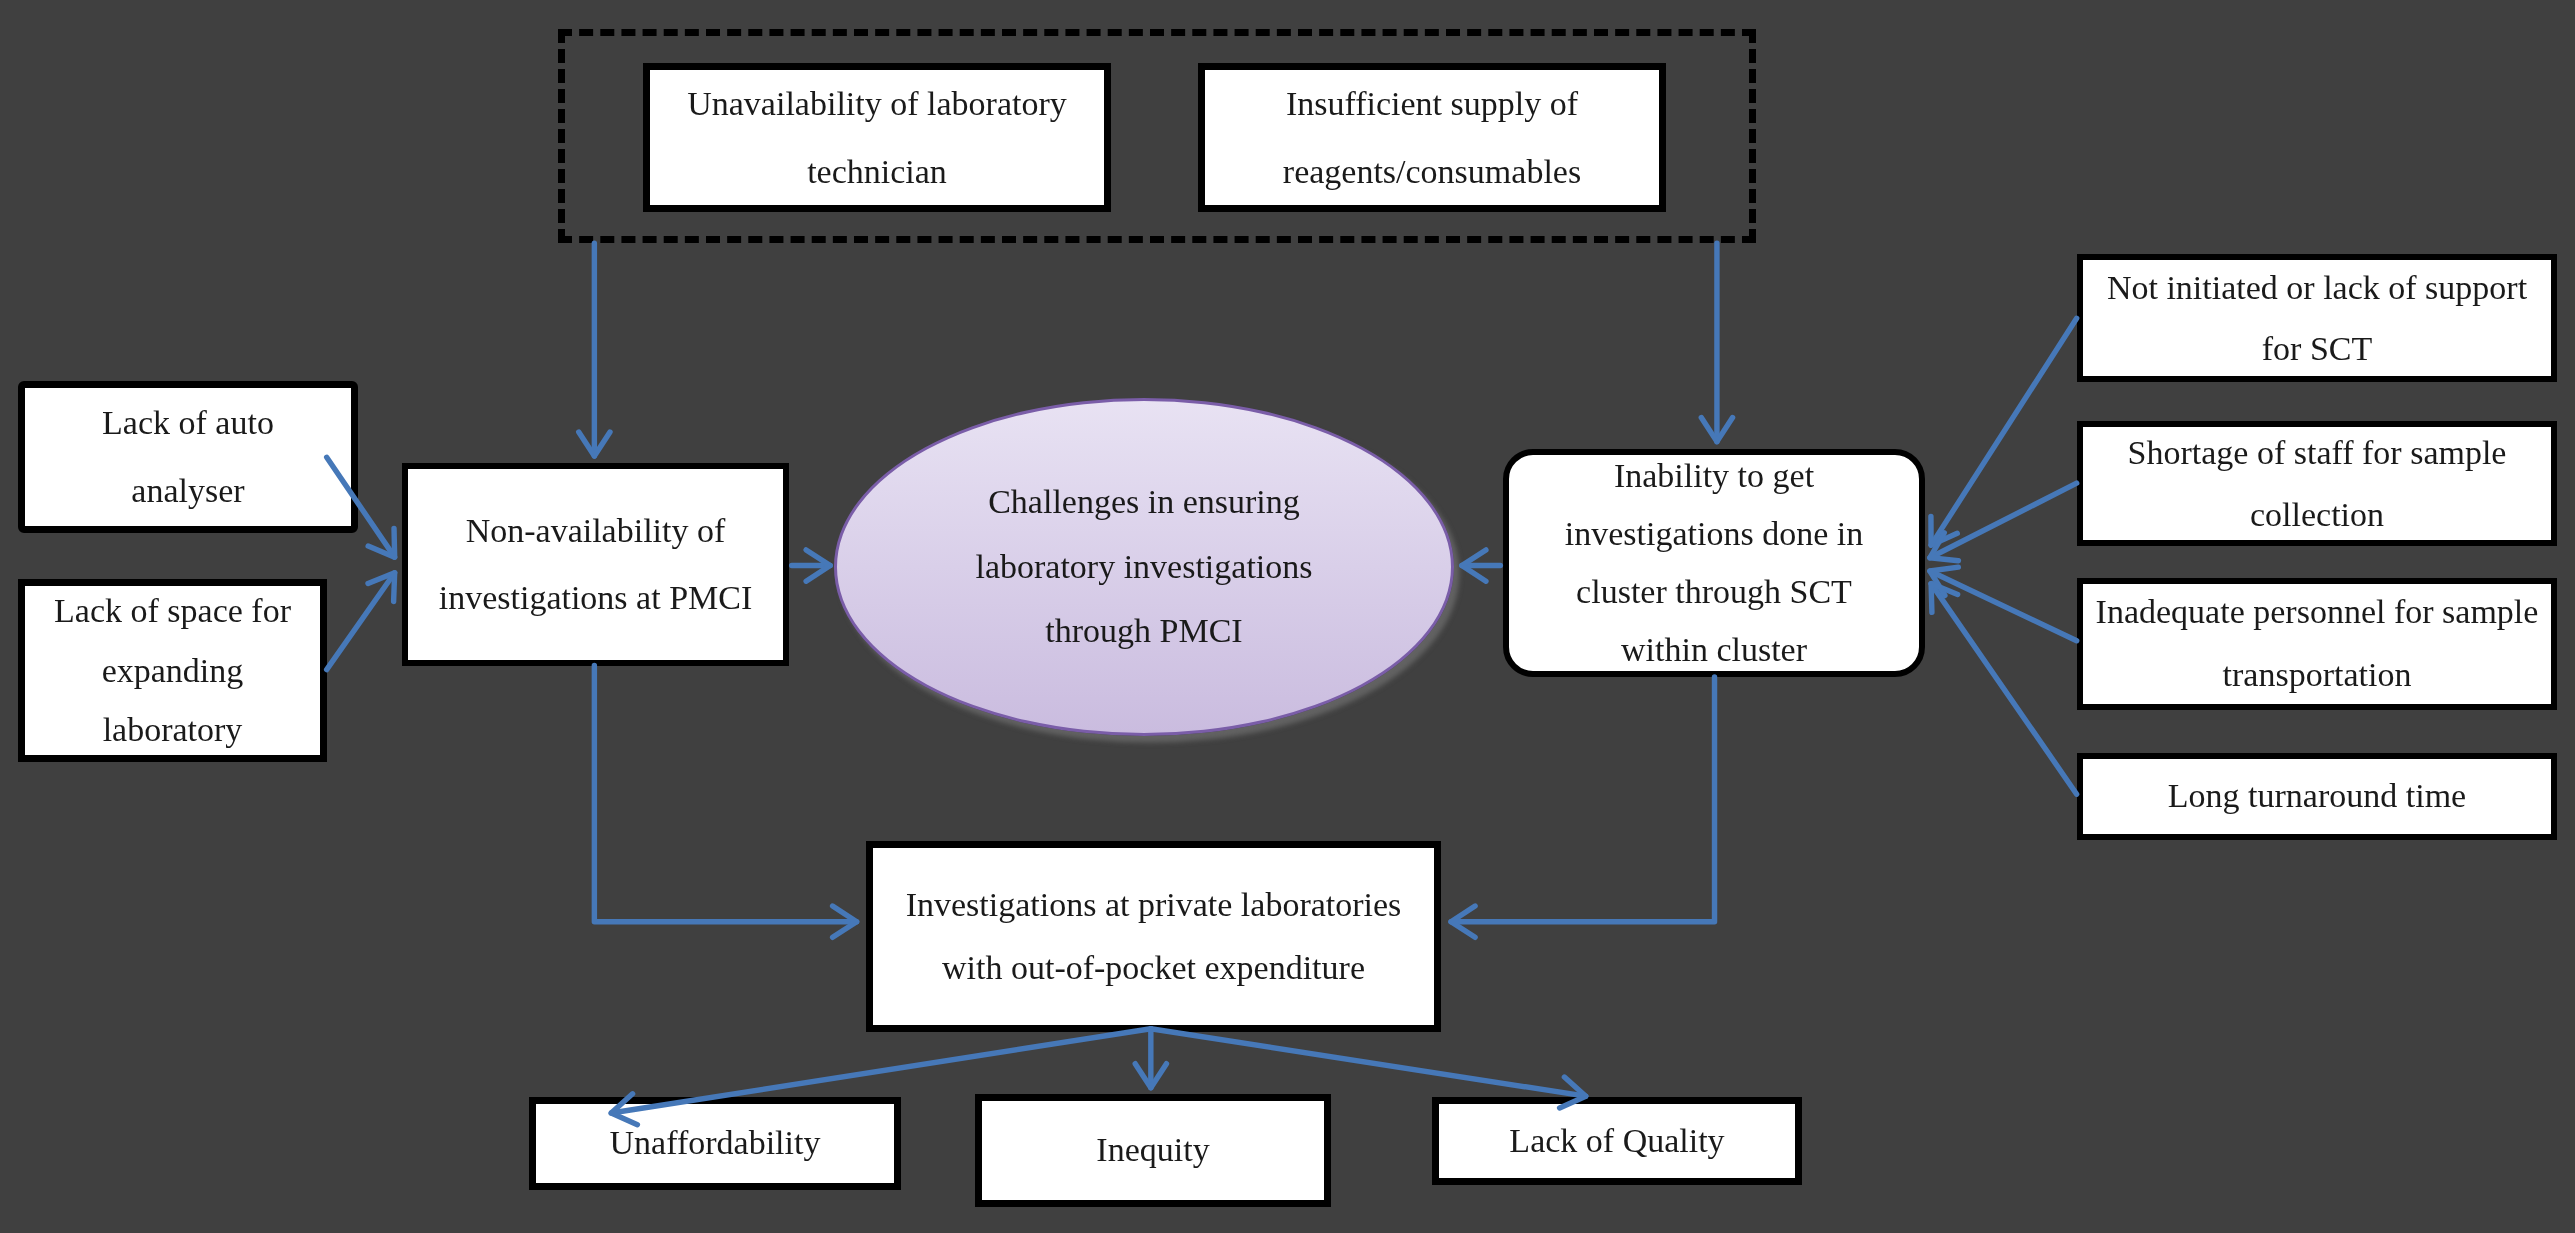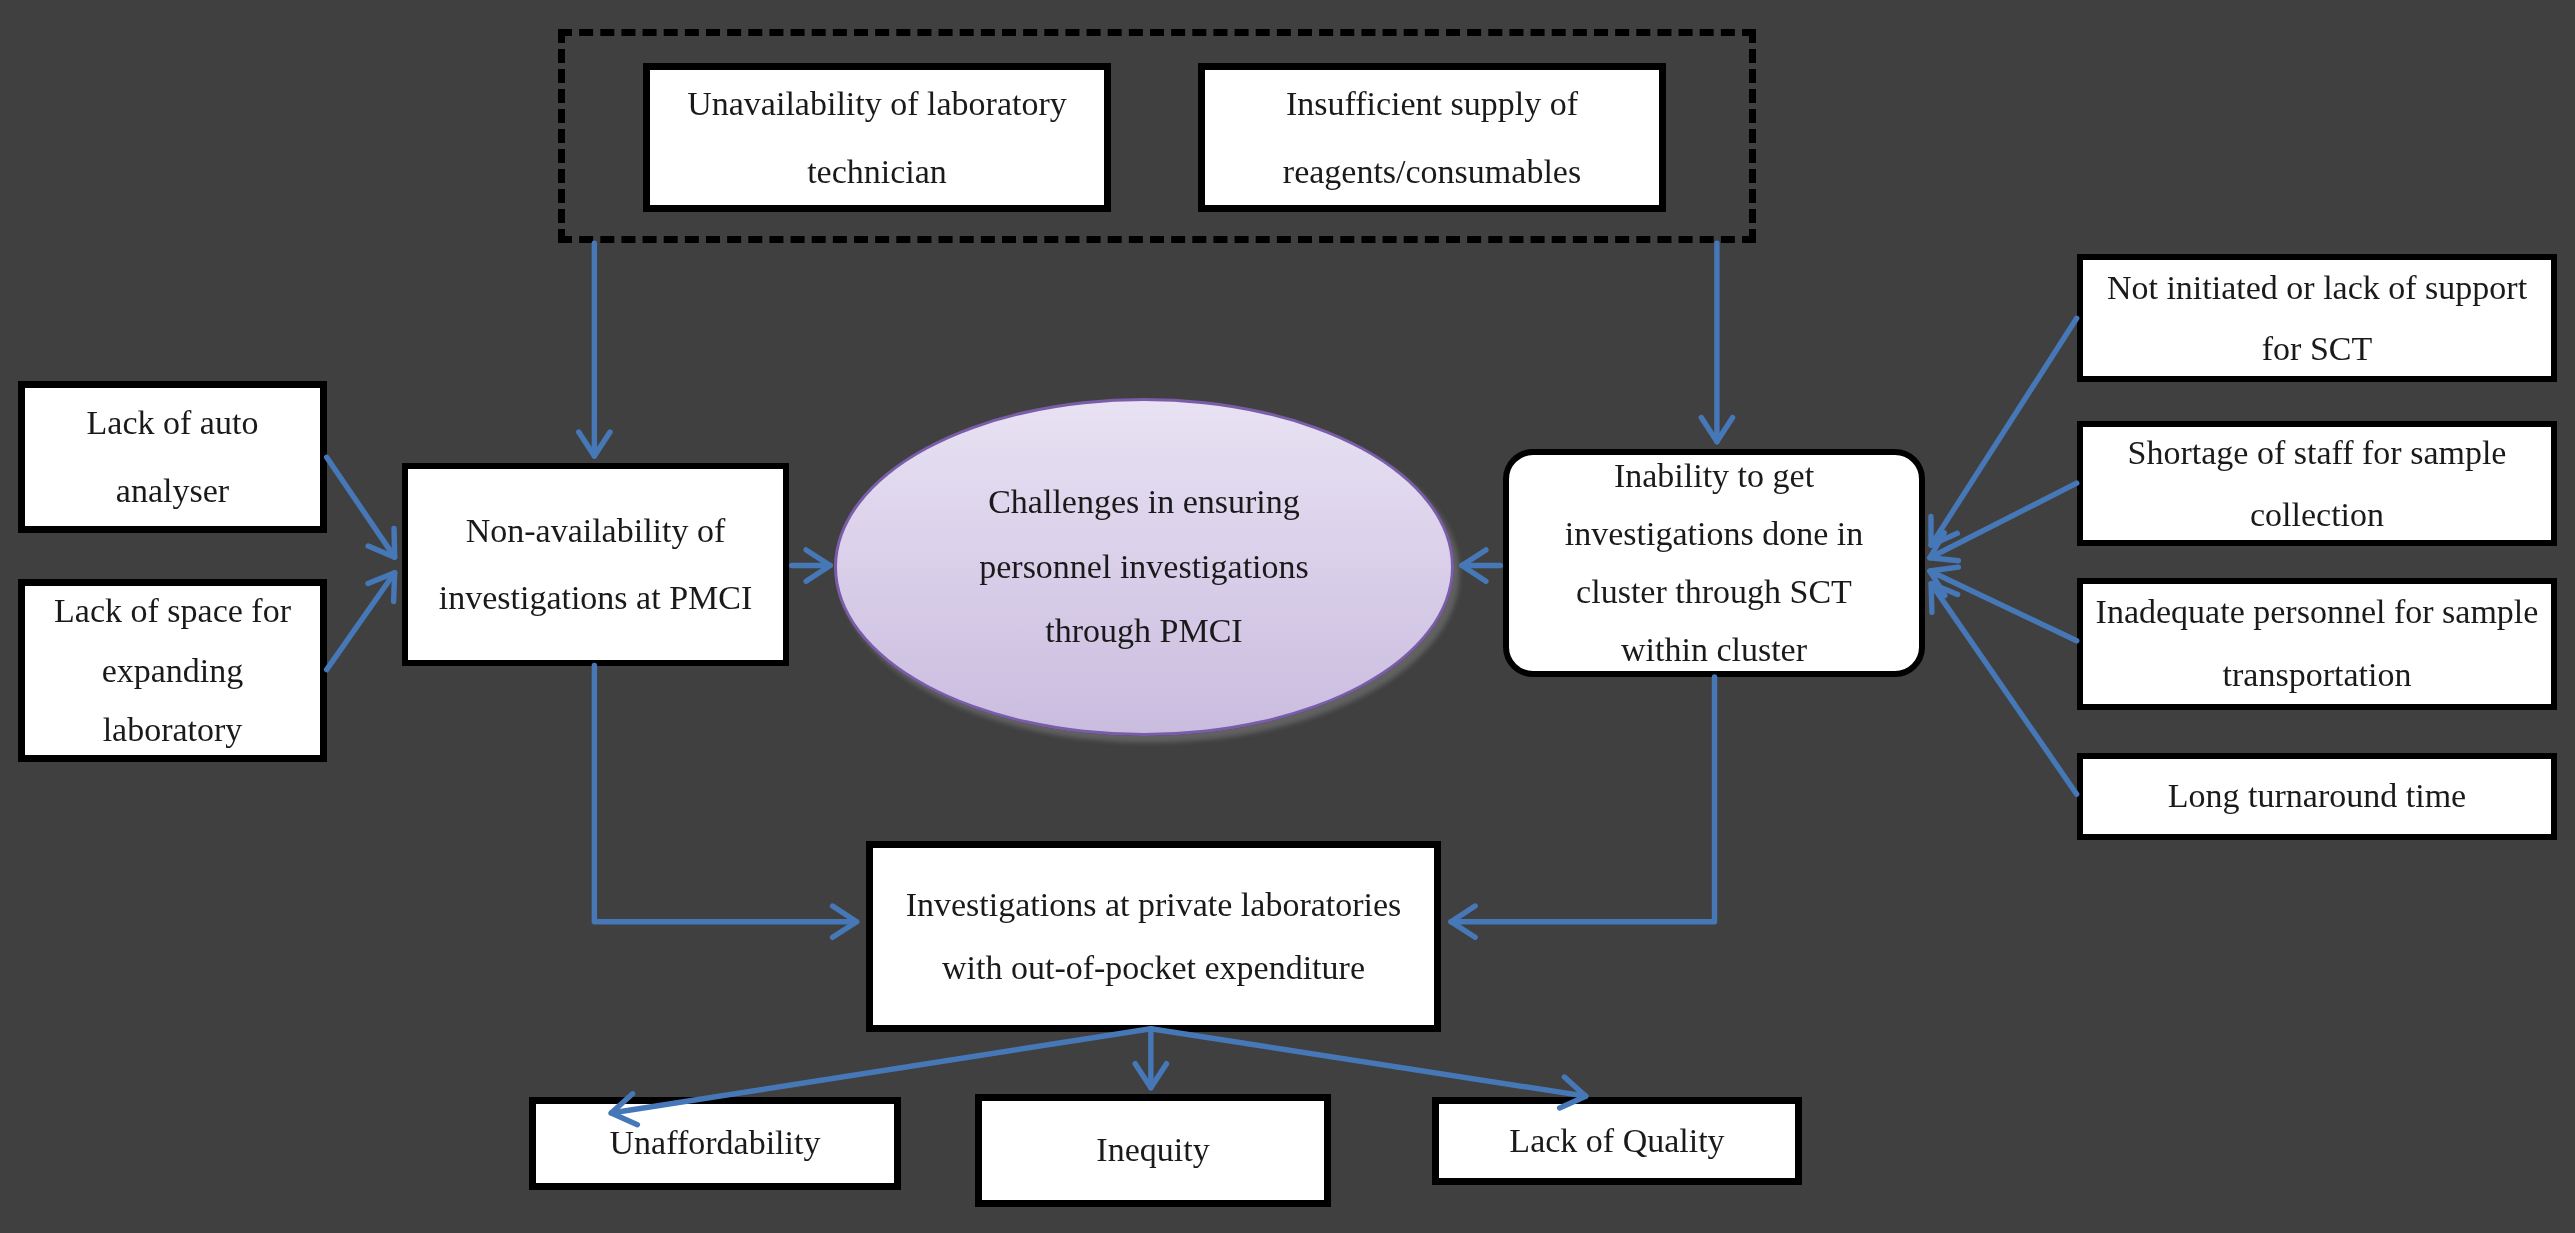--- a/index.html
+++ b/index.html
@@ -68,34 +68,34 @@
   <div class="group-dashed" style="left:558px;top:29px;width:1198px;height:214px;"></div>
 
   <div class="node thick" style="left:643px;top:63px;width:468px;height:149px;line-height:2.0;">
     <span class="lbl" style="width:421px;">Unavailability of laboratory technician</span>
   </div>
 
   <div class="node thick" style="left:1198px;top:63px;width:468px;height:149px;line-height:2.0;">
     <span class="lbl" style="width:421px;">Insufficient supply of reagents/consumables</span>
   </div>
 
-  <div class="node thick" style="left:18px;top:381px;width:309px;height:152px;line-height:2.0;">
+  <div class="node thick" style="left:18px;top:381px;width:340px;height:152px;line-height:2.0;border-radius:6px;">
     <span class="lbl" style="width:265px;">Lack of auto analyser</span>
   </div>
 
   <div class="node thick" style="left:18px;top:579px;width:309px;height:183px;line-height:1.75;">
     <span class="lbl" style="width:271px;">Lack of space for expanding laboratory</span>
   </div>
 
   <div class="node" style="left:402px;top:463px;width:387px;height:203px;line-height:1.95;">
     <span class="lbl" style="width:349px;">Non-availability of investigations at PMCI</span>
   </div>
 
   <div class="ellipse" style="left:834px;top:398px;width:620px;height:338px;">
-    <span class="lbl" style="width:385px;">Challenges in ensuring personnel investigations through PMCI</span>
+    <span class="lbl" style="width:385px;">Challenges in ensuring laboratory investigations through PMCI</span>
   </div>
 
   <div class="node" style="left:1503px;top:449px;width:422px;height:228px;line-height:1.7;border-radius:30px;">
     <span class="lbl" style="width:361px;">Inability to get investigations done in cluster through SCT within cluster</span>
   </div>
 
   <div class="node" style="left:2077px;top:254px;width:480px;height:128px;line-height:1.8;">
     <span class="lbl" style="width:433px;">Not initiated or lack of support for SCT</span>
   </div>
 

